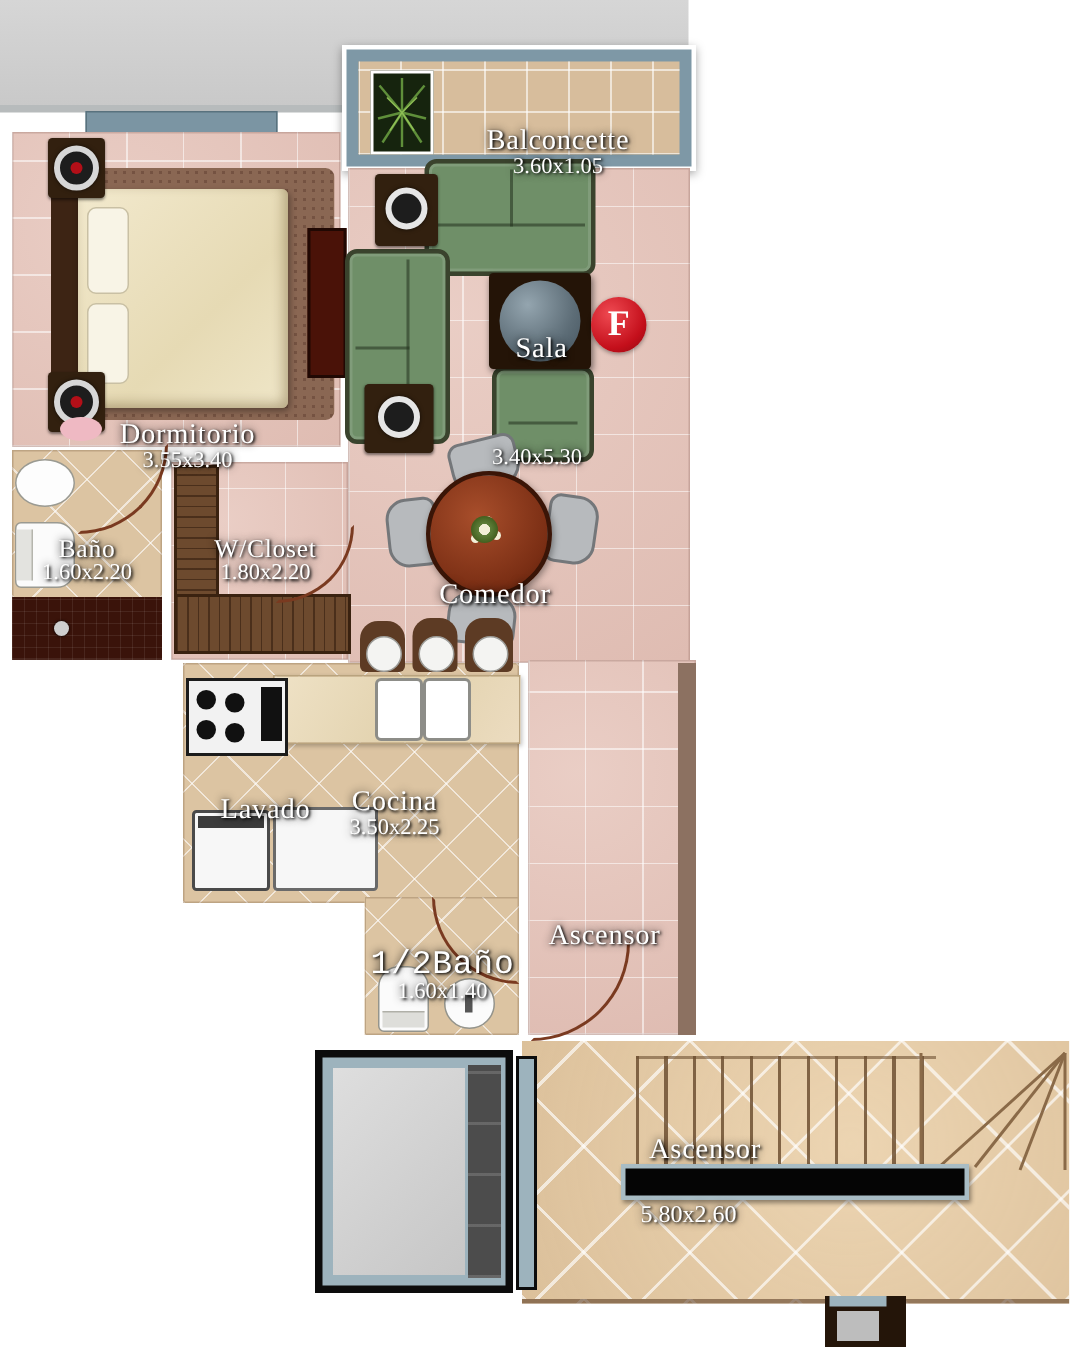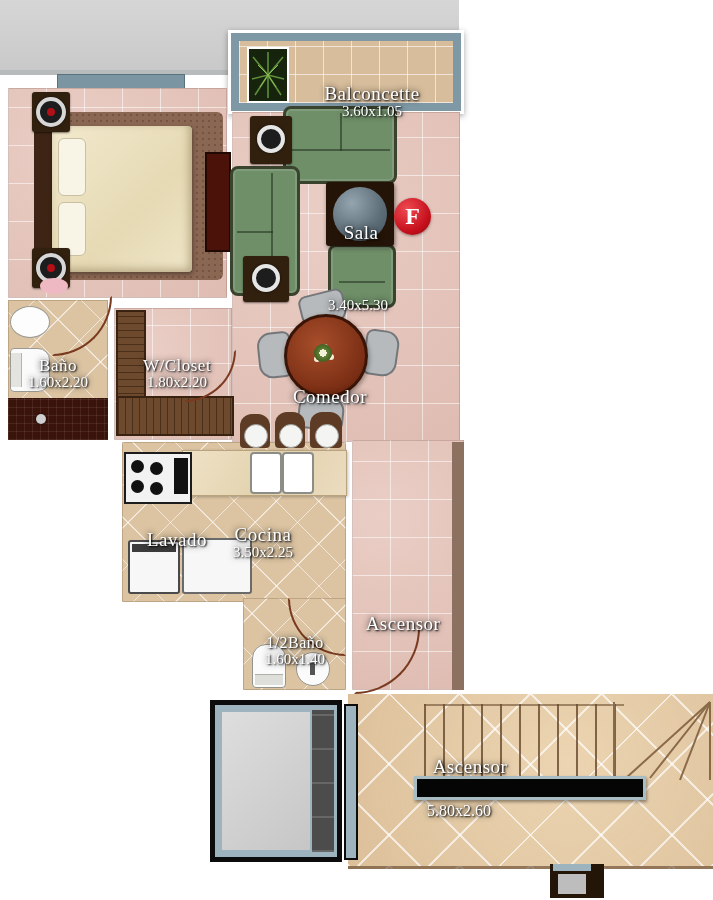--- a/index.html
+++ b/index.html
@@ -236,20 +236,24 @@
 
   <div class="arc arc-br" style="left:52px;top:296px;width:56px;height:56px;"></div>
   <div class="arc arc-br" style="left:184px;top:350px;width:48px;height:48px;"></div>
   <div class="arc arc-bl" style="left:288px;top:598px;width:54px;height:54px;"></div>
   <div class="arc arc-br" style="left:354px;top:628px;width:62px;height:62px;"></div>
 
   <div class="lbl" style="left:372px;top:80px;">
     <div class="nm">Balconcette</div>
     <div class="dm">3.60x1.05</div>
   </div>
+  <div class="lbl" style="left:125px;top:276px;">
+    <div class="nm">Dormitorio</div>
+    <div class="dm">3.55x3.40</div>
+  </div>
   <div class="lbl" style="left:361px;top:211px;">
     <div class="nm">Sala</div>
   </div>
   <div class="lbl" style="left:358px;top:306px;">
     <div class="dm">3.40x5.30</div>
   </div>
   <div class="lbl" style="left:58px;top:352px;">
     <div class="nm" style="font-size:17px;">Baño</div>
     <div class="dm">1.60x2.20</div>
   </div>
@@ -264,21 +268,21 @@
     <div class="nm">Lavado</div>
   </div>
   <div class="lbl" style="left:263px;top:521px;">
     <div class="nm">Cocina</div>
     <div class="dm">3.50x2.25</div>
   </div>
   <div class="lbl" style="left:403px;top:602px;">
     <div class="nm">Ascensor</div>
   </div>
   <div class="lbl" style="left:295px;top:629px;">
-    <div class="nm" style="font-size:16px;">1/2Baño</div>
+    <div class="nm" style="font-size:22px;font-family:Liberation Mono, monospace;">1/2Baño</div>
     <div class="dm">1.60x1.40</div>
   </div>
   <div class="lbl" style="left:470px;top:745px;">
     <div class="nm">Ascensor</div>
   </div>
   <div class="lbl" style="left:459px;top:811px;">
     <div class="dm" style="font-size:16px;">5.80x2.60</div>
   </div>
 
 </div>

